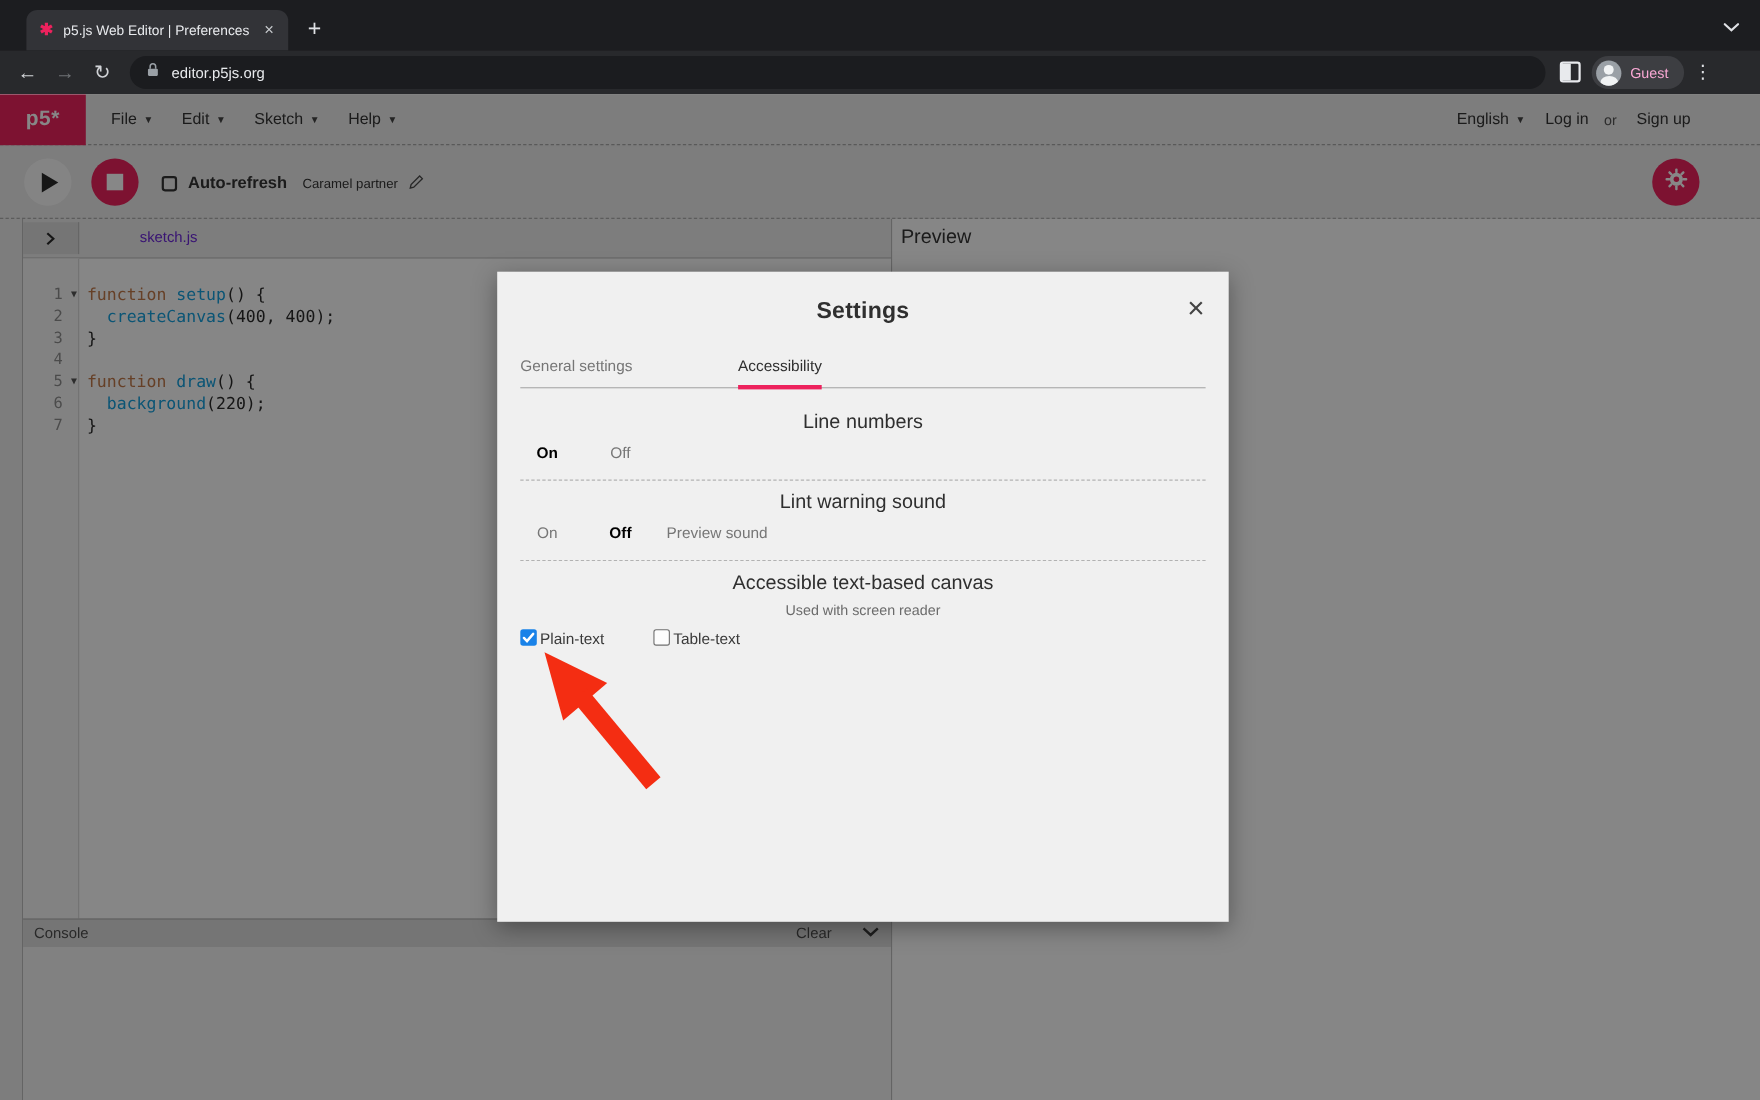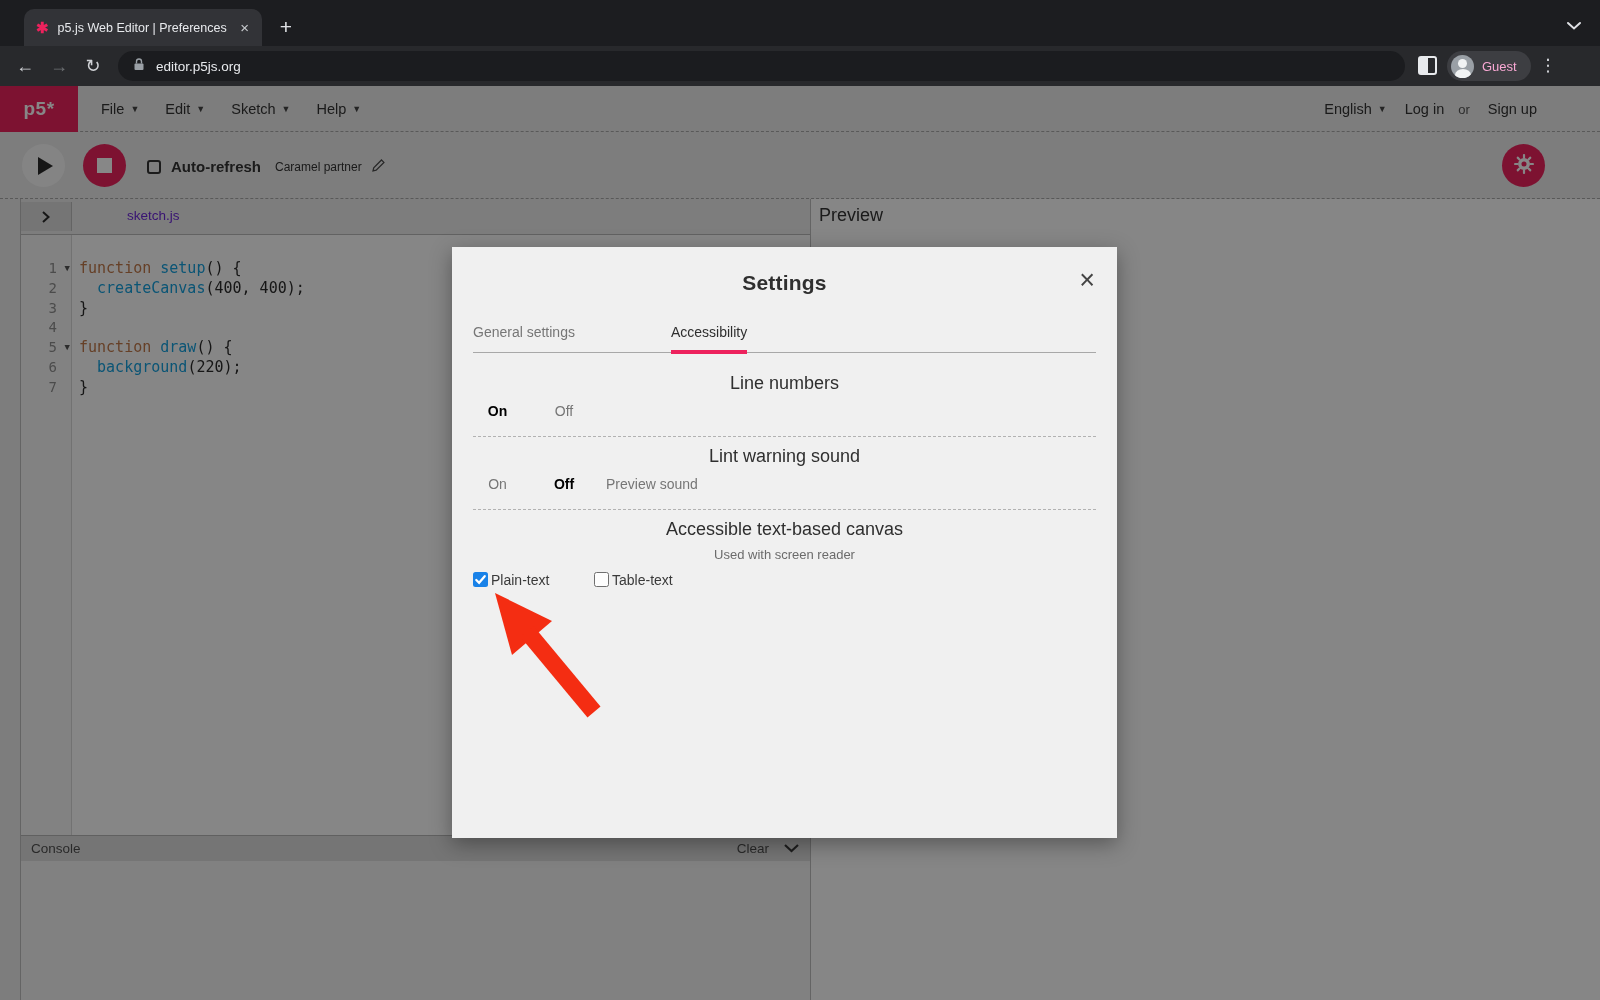--- a/index.html
+++ b/index.html
@@ -76,21 +76,21 @@
   .gut-row { height:19.8px; position:relative; color:#8f8f8f; font-family:"DejaVu Sans Mono", monospace; font-size:14px; text-align:right; padding-right:15px; line-height:19.8px; }
   .fold { position:absolute; right:2px; top:0; font-size:9px; color:#555; line-height:19.8px; }
   .code-area { position:absolute; left:58px; top:24px; width:720px; }
   .code-row { height:19.8px; line-height:19.8px; font-family:"DejaVu Sans Mono", monospace; font-size:15px; color:#2b2b2b; white-space:pre; }
   .tk-k { color:#c1794a; }
   .tk-f { color:#16a0dd; }
   .console-head { position:absolute; left:0; top:636px; width:789px; height:26px; background:#dedede; border-top:1px solid #b5b5b5;
                   display:flex; align-items:center; padding:0 10px; }
   .console-title { color:#4f4f4f; font-size:13.5px; }
   .console-right { margin-left:auto; display:flex; align-items:center; }
-  .console-clear { color:#4f4f4f; font-size:13.5px; margin-right:14px; }
+  .console-clear { color:#4f4f4f; font-size:13.5px; margin-right:27px; }
   .console-body { position:absolute; left:0; top:662px; width:789px; height:139px; background:#f4f4f4; }
   .preview-panel { position:absolute; left:810px; top:0; width:790px; height:801px; background:#fdfdfd; border-left:1px solid #bdbdbd; }
   .preview-label { position:absolute; left:8px; top:6px; color:#333; font-size:18px; }
 
   
   .dim { position:absolute; left:0; top:86px; width:1600px; height:914px; background:rgba(0,0,0,0.47); }
 
   
   .modal { position:absolute; left:452px; top:247px; width:665px; height:591px; background:#f0f0f0;
            box-shadow:0 6px 20px rgba(0,0,0,0.35); }

